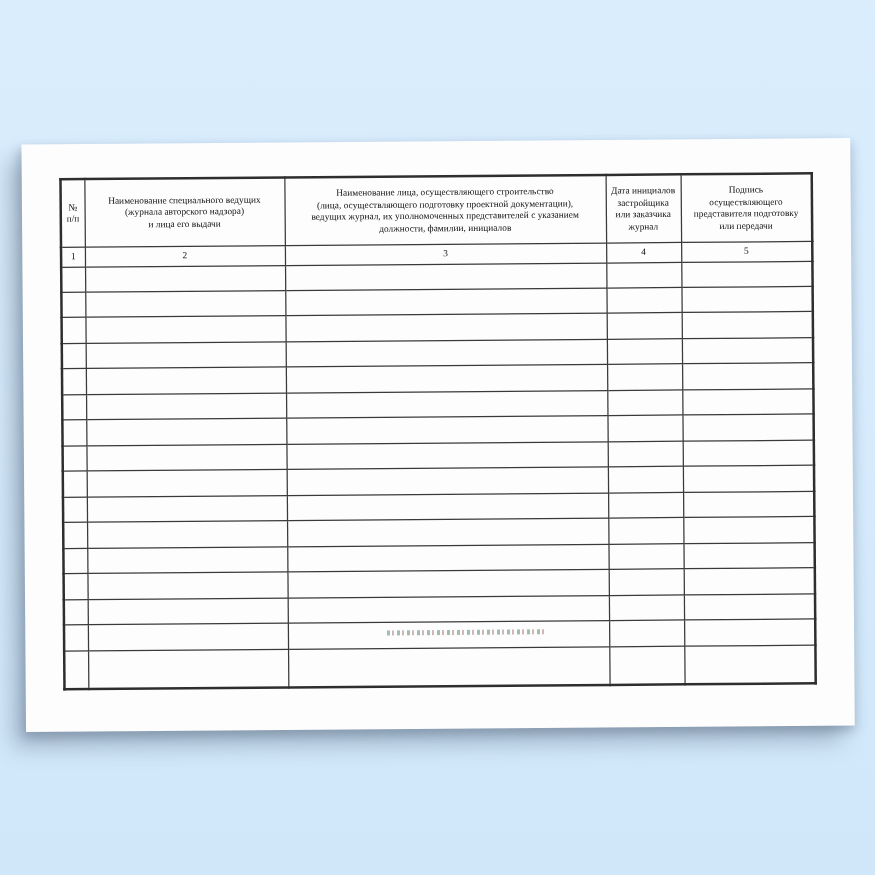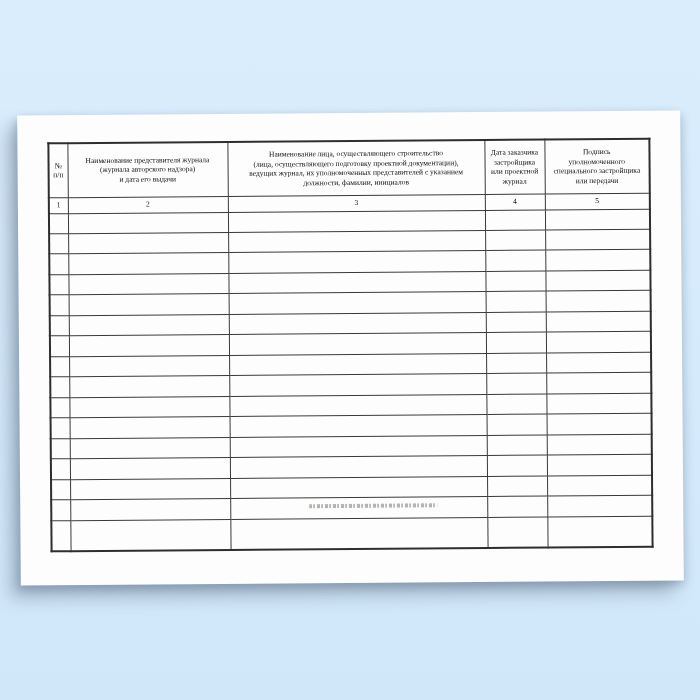--- a/index.html
+++ b/index.html
@@ -88,40 +88,40 @@
         <col style="width:60px">
         <col style="width:105px">
       </colgroup>
       <thead>
         <tr class="hdr">
           <th>
             <div class="hline">№</div>
             <div class="hline">п/п</div>
           </th>
           <th>
-            <div class="hline">Наименование представителя журнала</div>
+            <div class="hline">Наименование специального ведущих</div>
             <div class="hline">(журнала авторского надзора)</div>
-            <div class="hline">и дата его выдачи</div>
+            <div class="hline">и лица его выдачи</div>
           </th>
           <th>
             <div class="hline">Наименование лица,  осуществляющего строительство</div>
             <div class="hline">(лица, осуществляющего подготовку проектной документации),</div>
             <div class="hline">ведущих журнал, их уполномоченных представителей с указанием</div>
             <div class="hline">должности, фамилии, инициалов</div>
           </th>
           <th>
-            <div class="hline">Дата заказчика</div>
+            <div class="hline">Дата инициалов</div>
             <div class="hline">застройщика</div>
-            <div class="hline">или проектной</div>
+            <div class="hline">или заказчика</div>
             <div class="hline">журнал</div>
           </th>
           <th>
             <div class="hline">Подпись</div>
-            <div class="hline">уполномоченного</div>
-            <div class="hline">специального застройщика</div>
+            <div class="hline">осуществляющего</div>
+            <div class="hline">представителя подготовку</div>
             <div class="hline">или передачи</div>
           </th>
         </tr>
         <tr class="nums">
           <td>1</td>
           <td>2</td>
           <td>3</td>
           <td>4</td>
           <td>5</td>
         </tr>

